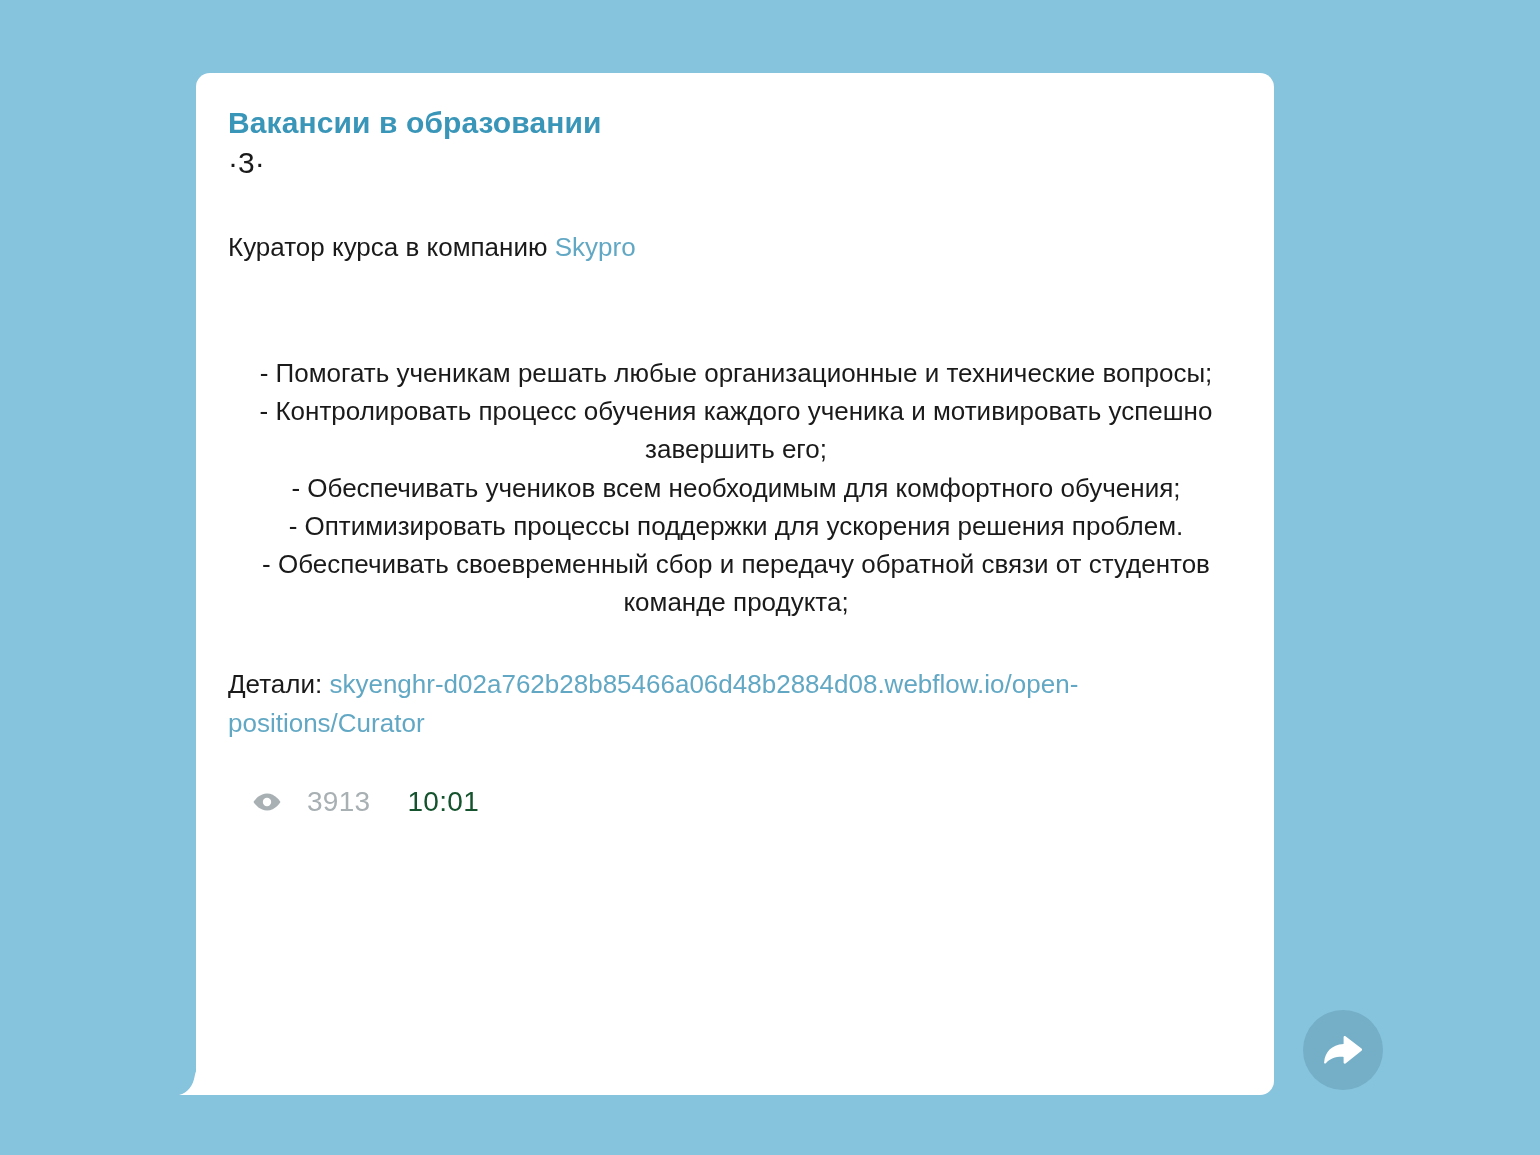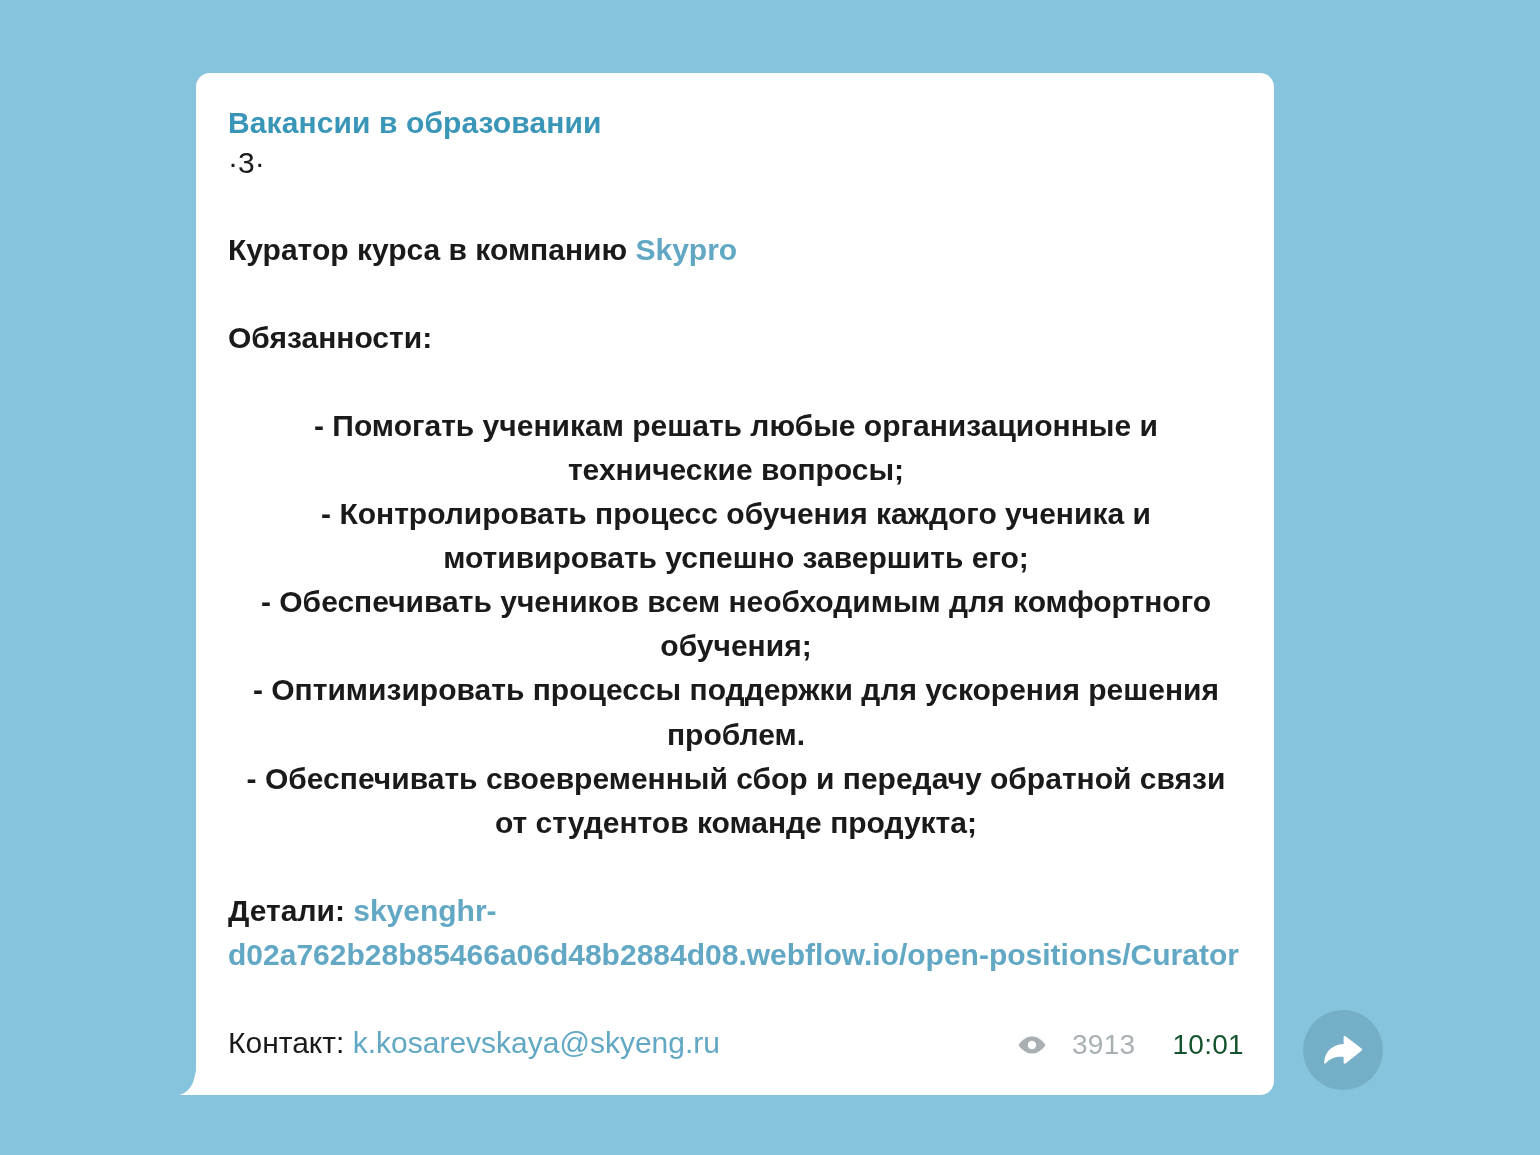--- a/index.html
+++ b/index.html
@@ -65,25 +65,24 @@
   }
 
   .msg-subheader {
     font-size: 30px;
     color: #1a1a1a;
     line-height: 1.36;
     margin: 0;
   }
 
   .para {
-    font-size: 30px;
+    font-size: 26px;
     color: #1a1a1a;
     line-height: 1.47;
     margin: 0;
-    font-weight: bold;
   }
 
   .spacer-line {
     height: 44px;
   }
 
   .link {
     color: #62a8c4;
     text-decoration: none;
     word-break: break-word;
@@ -176,39 +175,37 @@
       <div class="msg-header">Вакансии в образовании</div>
 
       <div class="msg-subheader">·3·</div>
 
       <div class="spacer-line"></div>
 
       <div class="para"><span>Куратор курса в компанию </span><a class="link" href="#">Skypro</a></div>
 
       <div class="spacer-line"></div>
 
-      <div class="para">Обязанности:</div>
 
       <div class="spacer-line"></div>
 
       <div class="bullets">
         <div class="para">- Помогать ученикам решать любые организационные и технические вопросы;</div>
         <div class="para">- Контролировать процесс обучения каждого ученика и мотивировать успешно завершить его;</div>
         <div class="para">- Обеспечивать учеников всем необходимым для комфортного обучения;</div>
         <div class="para">- Оптимизировать процессы поддержки для ускорения решения проблем.</div>
         <div class="para">- Обеспечивать своевременный сбор и передачу обратной связи от студентов команде продукта;</div>
       </div>
 
       <div class="spacer-line"></div>
 
       <div class="para"><span>Детали: </span><a class="link" href="#">skyenghr-d02a762b28b85466a06d48b2884d08.webflow.io/open-positions/Curator</a></div>
 
       <div id="contact-line-wrap">
 
-        <div id="contact-line"><span>Контакт: </span><a class="link" href="#">k.kosarevskaya@skyeng.ru</a></div>
 
         <div id="message-meta">
           <span id="views-icon-wrap">
             <svg id="views-icon" viewBox="0 0 30 20" xmlns="http://www.w3.org/2000/svg">
               <path d="M15 1.5 C6.5 1.5 1.5 10 1.5 10 C1.5 10 6.5 18.5 15 18.5 C23.5 18.5 28.5 10 28.5 10 C28.5 10 23.5 1.5 15 1.5 Z" fill="#a8b0b3"></path>
               <circle cx="15" cy="10" r="4.2" fill="#ffffff"></circle>
             </svg>
           </span>
           <span id="views-count">3913</span>
           <span id="message-time">10:01</span>

